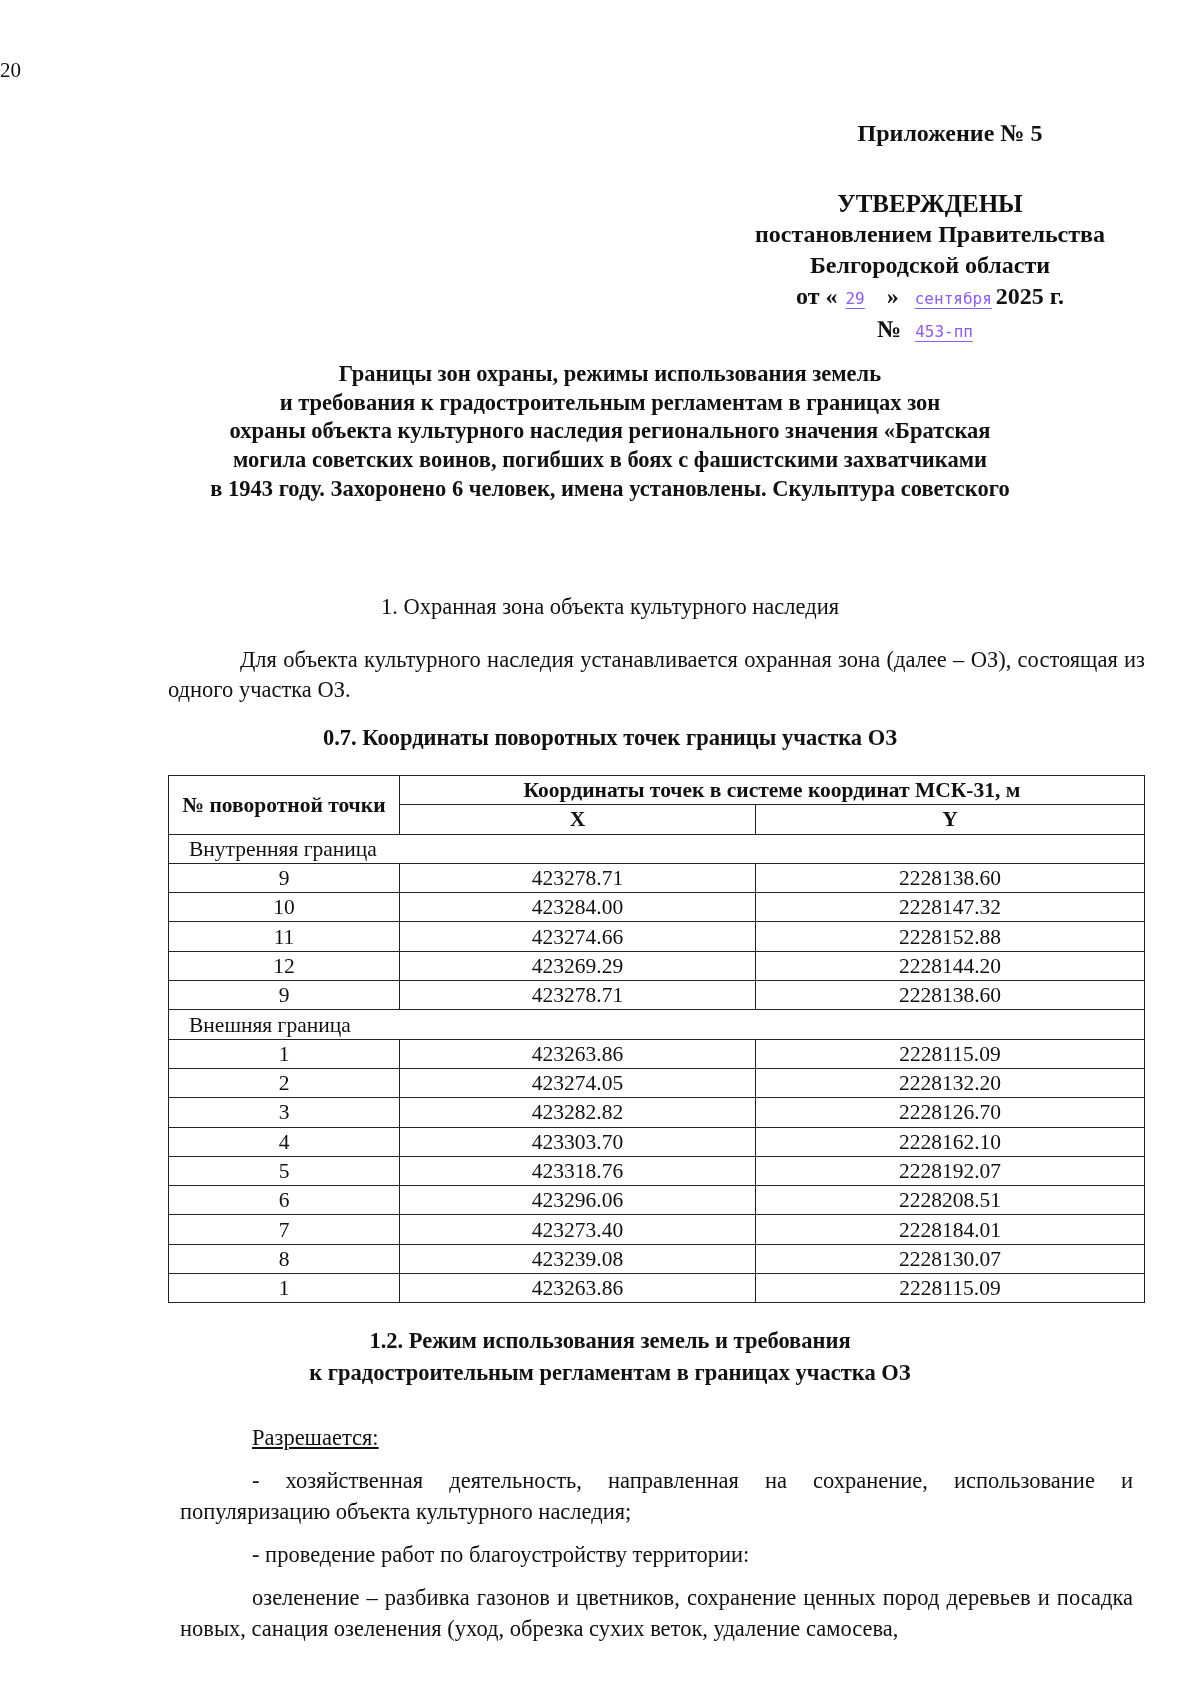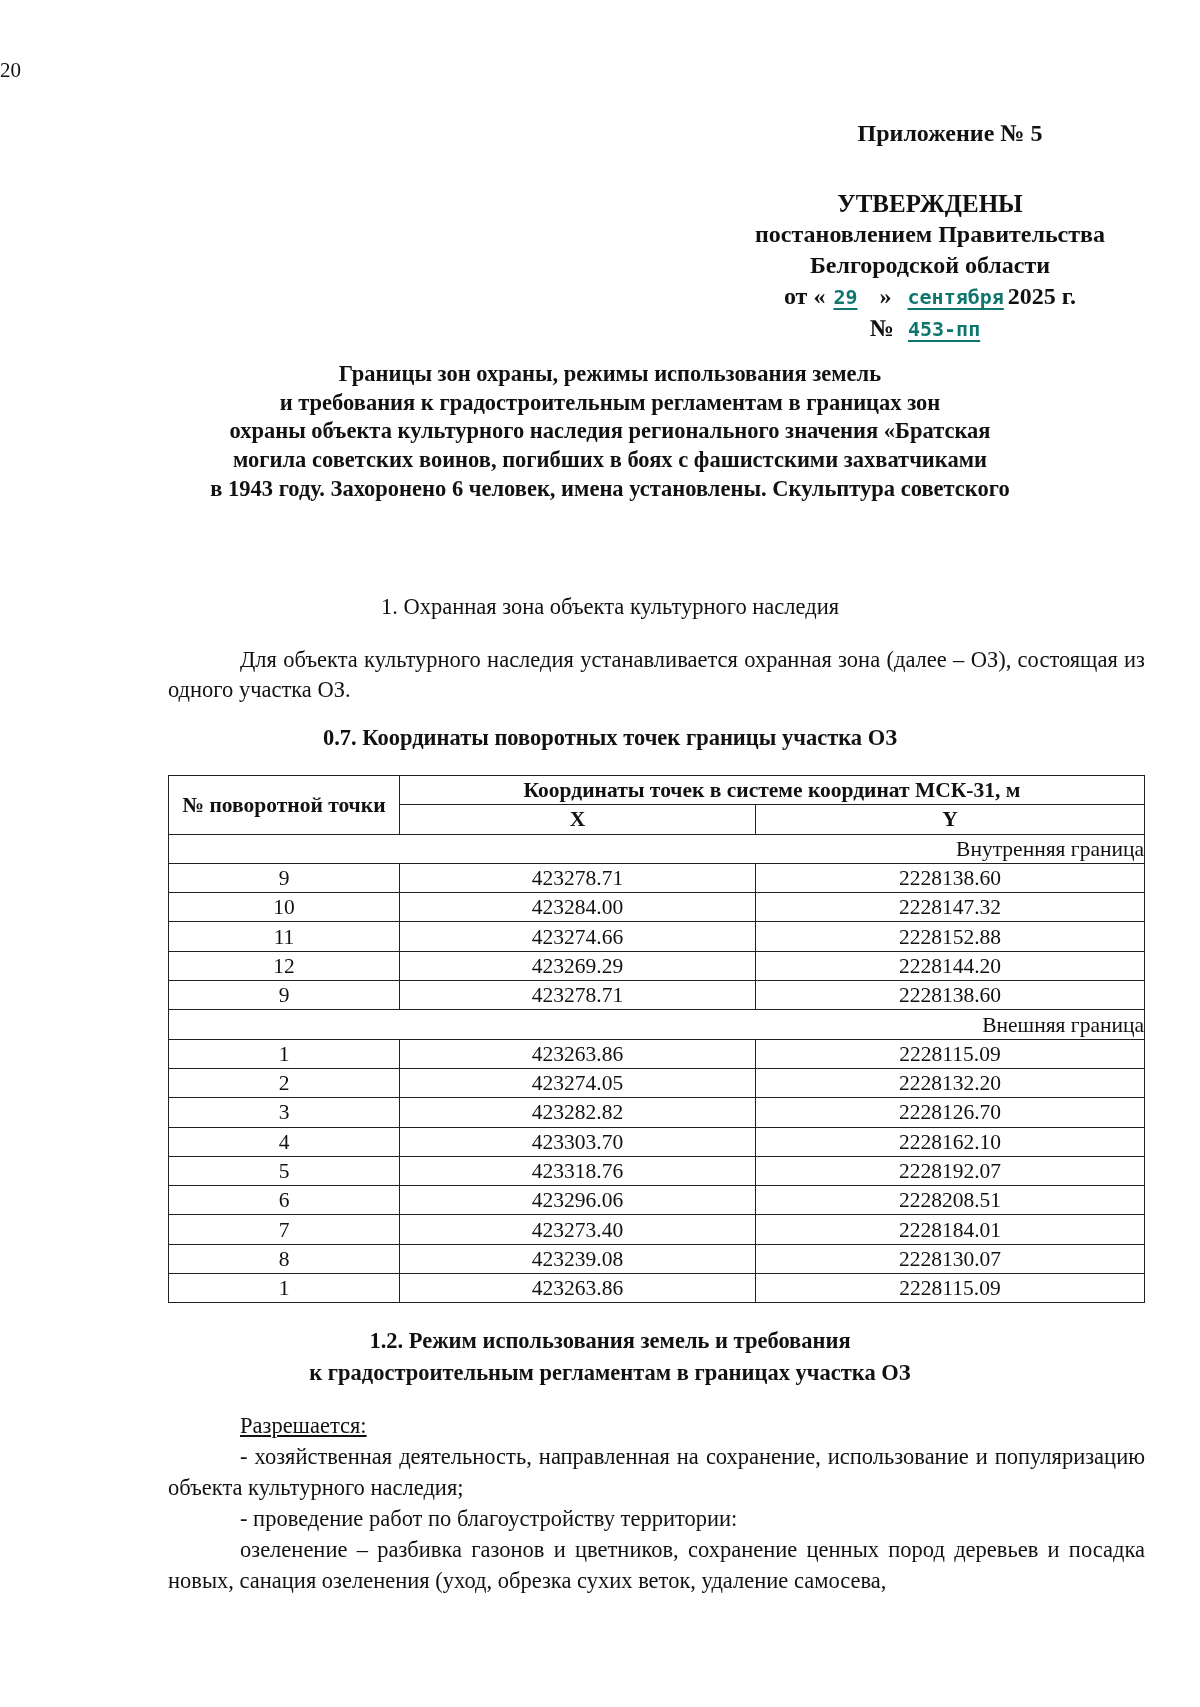--- a/index.html
+++ b/index.html
@@ -12,22 +12,22 @@
     position: absolute; top: 58px; left: 0; width: 1200px; text-align: left;
     font-size: 21px;
   }
   .approval {
     position: absolute; left: 720px; top: 118px; width: 420px; text-align: center;
     font-weight: bold; font-size: 24px; line-height: 31px;
   }
   .approval .appendix { margin-left: 40px; }
   .approval .approved { margin-top: 39px; font-size: 25px; }
   .handwritten {
-    font-family: "DejaVu Sans Mono", monospace; font-weight: bold; color: #0f766e;
-    font-size: 20px; text-decoration: underline; text-underline-offset: 4px;
+    font-family: "DejaVu Sans Mono", monospace; font-weight: normal; color: #8b5cf6;
+    font-size: 16px; text-decoration: underline; text-underline-offset: 4px;
     display: inline-block;
   }
   .date-line { white-space: nowrap; }
   .date-day { padding: 0 22px 0 8px; }
   .date-month { padding: 0 4px 0 16px; }
   .num-val { padding: 0 10px 0 14px; }
 
   .doc-title {
     position: absolute; left: 160px; top: 360px; width: 900px; text-align: center;
     font-weight: bold; font-size: 22.5px; line-height: 28.7px;
@@ -49,30 +49,30 @@
     position: absolute; left: 168px; top: 775px; width: 977px;
     border-collapse: collapse; font-size: 21.5px;
   }
   table.coords td, table.coords th {
     border: 1.5px solid #222; padding: 0; height: 28.3px; line-height: 26px;
     text-align: center; font-weight: normal;
   }
   table.coords th { font-weight: bold; }
   table.coords th.h-num { width: 230px; }
   table.coords th.h-x { width: 355px; }
-  table.coords td.group { text-align: right; padding-left: 7px; }
+  table.coords td.group { text-align: left; padding-left: 20px; }
   .section-h12 {
     position: absolute; left: 160px; top: 1325px; width: 900px; text-align: center;
     font-weight: bold; font-size: 22.5px; line-height: 32px;
   }
   .body-text {
     position: absolute; left: 168px; top: 1410px; width: 977px;
     font-size: 22.5px; line-height: 31px; text-align: justify;
   }
-  .body-text p { margin: 0; }
+  .body-text p { margin: 12px; }
   .body-text .ind { text-indent: 72px; }
   .body-text .allowed { text-decoration: underline; }
 </style>
 </head>
 <body>
 
 <div class="page-number">20</div>
 
 <div class="approval">
   <div class="appendix">Приложение № 5</div>

